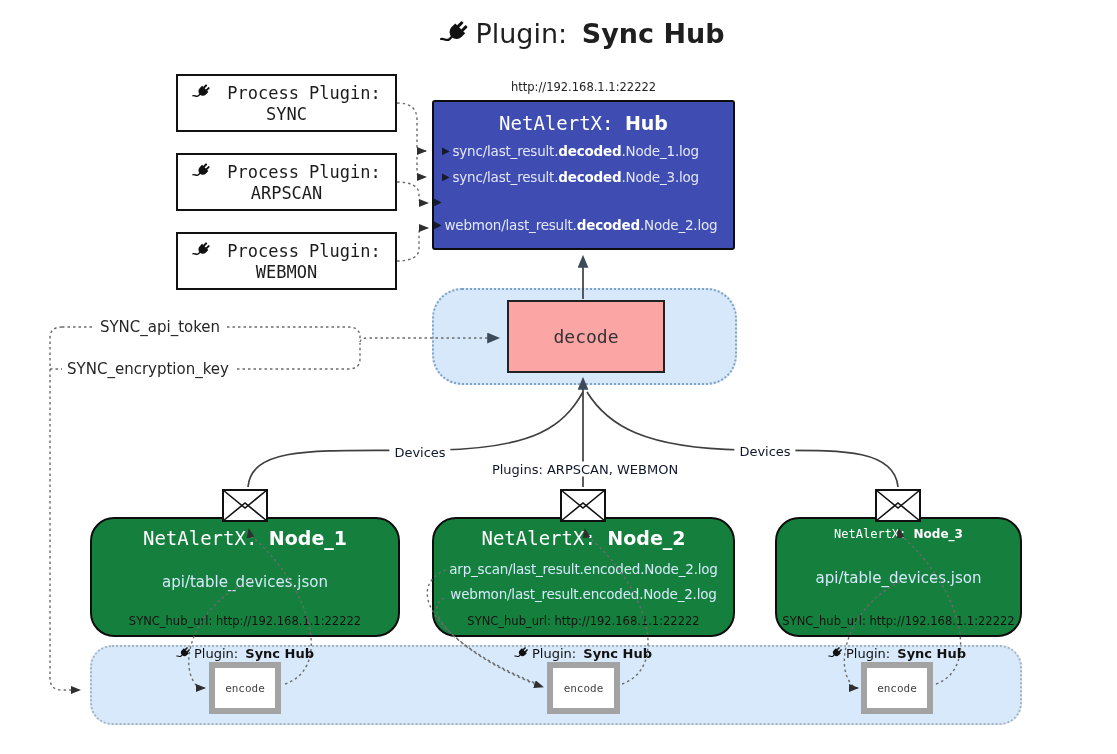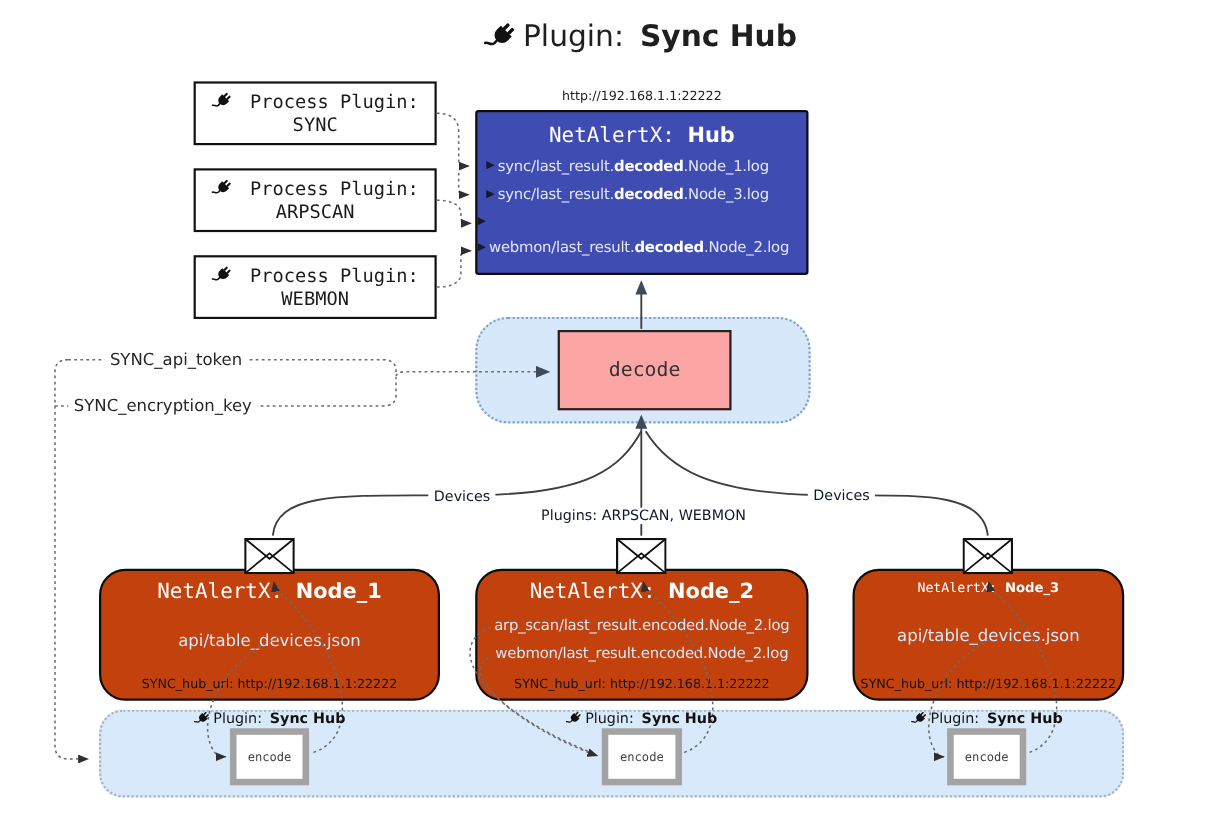--- a/index.html
+++ b/index.html
@@ -41,21 +41,21 @@
   .decode-box{position:absolute;left:507px;top:300px;width:158px;height:73px;background:#fca5a5;
               border:2px solid #222;box-sizing:border-box;display:flex;align-items:center;justify-content:center;
               font-size:18px;color:#333;}
 
   
   .chip{position:absolute;transform:translate(-50%,-50%);background:#fff;padding:0 5px;
         font-size:15px;color:#262626;white-space:nowrap;z-index:6;}
   .chip.sm{font-size:13px;color:#0f172a;}
 
   
-  .node{position:absolute;top:517px;height:120px;background:#c2410c;border:2px solid #0d0d0d;
+  .node{position:absolute;top:517px;height:120px;background:#15803d;border:2px solid #0d0d0d;
         border-radius:24px;box-sizing:border-box;color:#fff;display:flex;flex-direction:column;}
   .node-title{text-align:center;margin-top:8px;font-size:19px;white-space:nowrap;}
   .node-title b{font-family:"DejaVu Sans",sans-serif;font-weight:800;}
   .node-lines{flex:1;display:flex;flex-direction:column;justify-content:center;gap:9px;}
   .nline{text-align:center;color:#d5eafb;font-size:15px;white-space:nowrap;}
   .node.dense .nline{font-size:13.5px;letter-spacing:-0.2px;}
   .nline:empty{display:none;}
   .node-url{text-align:center;font-size:11.5px;color:#131313;margin-bottom:7px;white-space:nowrap;}
 
   

